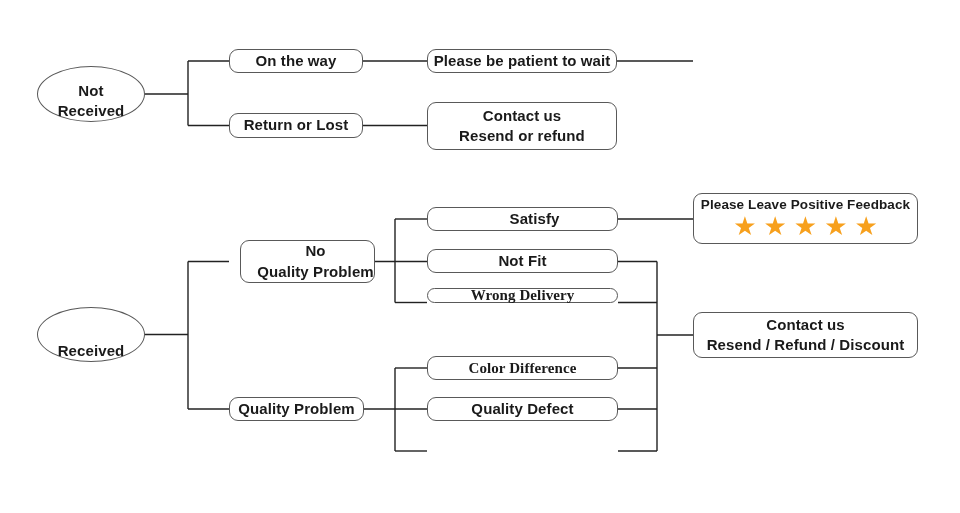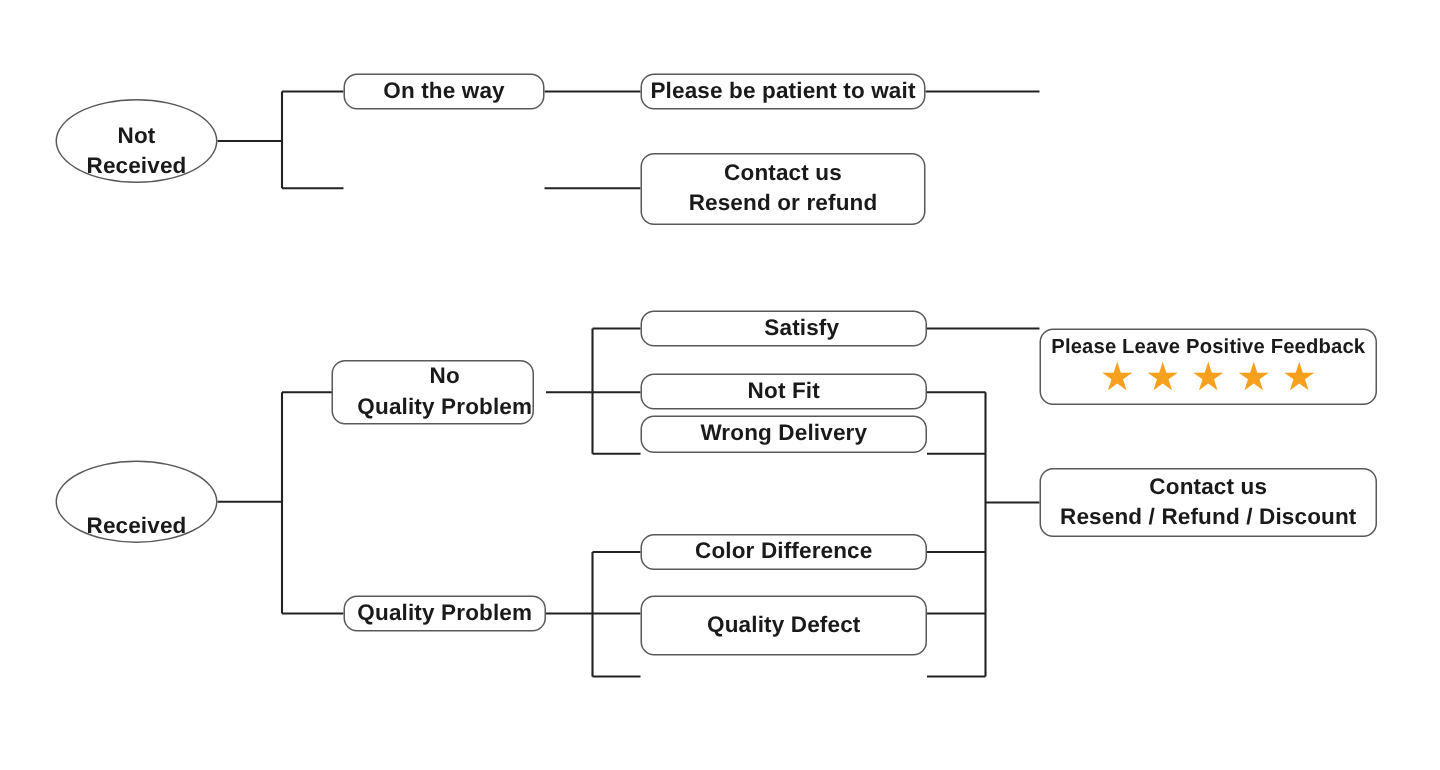--- a/index.html
+++ b/index.html
@@ -102,61 +102,64 @@
 
   <div class="node box" style="left:229px; top:49px; width:134px; height:24px;">
     <span>On the way</span>
   </div>
 
   <div class="node box" style="left:427px; top:49px; width:190px; height:24px;">
     <span>Please be patient to wait</span>
   </div>
 
 
+  <div class="node box" style="left:229px; top:113px; width:134px; height:25px;">
+    <span>Return or Lost</span>
+  </div>
 
   <div class="node box" style="left:427px; top:102px; width:190px; height:48px;">
     <span class="line">Contact us</span>
     <span class="line">Resend or refund</span>
   </div>
 
   <div class="node ellipse" style="left:37px; top:307px; width:108px; height:55px;">
     <span>Received</span>
   </div>
 
-  <div class="node box" style="left:221px; top:240px; width:135px; height:43px;padding-left:16px;">
+  <div class="node box" style="left:240px; top:240px; width:135px; height:43px;padding-left:16px;">
     <span class="line">No</span>
     <span class="line">Quality Problem</span>
   </div>
 
   <div class="node box" style="left:229px; top:397px; width:135px; height:24px;">
     <span>Quality Problem</span>
   </div>
 
   <div class="node box" style="left:427px; top:207px; width:191px; height:24px;padding-left:24px;">
     <span>Satisfy</span>
   </div>
 
   <div class="node box" style="left:427px; top:249px; width:191px; height:24px;justify-content:center;">
     <span>Not Fit</span>
   </div>
 
-  <div class="node box" style="left:427px; top:277px; width:191px; height:25px;">
+  <div class="node box" style="left:427px; top:288px; width:191px; height:15px;font-family:Liberation Serif, serif;">
     <span>Wrong Delivery</span>
   </div>
 
-  <div class="node box" style="left:427px; top:356px; width:191px; height:24px;">
+  <div class="node box" style="left:427px; top:356px; width:191px; height:24px;font-family:Liberation Serif, serif;">
     <span>Color Difference</span>
   </div>
 
-  <div class="node box" style="left:427px; top:397px; width:191px; height:40px;">
+  <div class="node box" style="left:427px; top:397px; width:191px; height:24px;">
     <span>Quality Defect</span>
   </div>
 
 
-  <div class="node box" style="left:693px; top:193px; width:225px; height:51px;margin-top:26px;">
+  <div class="node box" style="left:693px; top:193px; width:225px; height:51px;">
     <span class="feedback-title">Please Leave Positive Feedback</span>
     <span class="stars">★★★★★</span>
   </div>
 
   <div class="node box" style="left:693px; top:312px; width:225px; height:46px;">
     <span class="line">Contact us</span>
     <span class="line">Resend / Refund / Discount</span>
   </div>
 
 </div>

